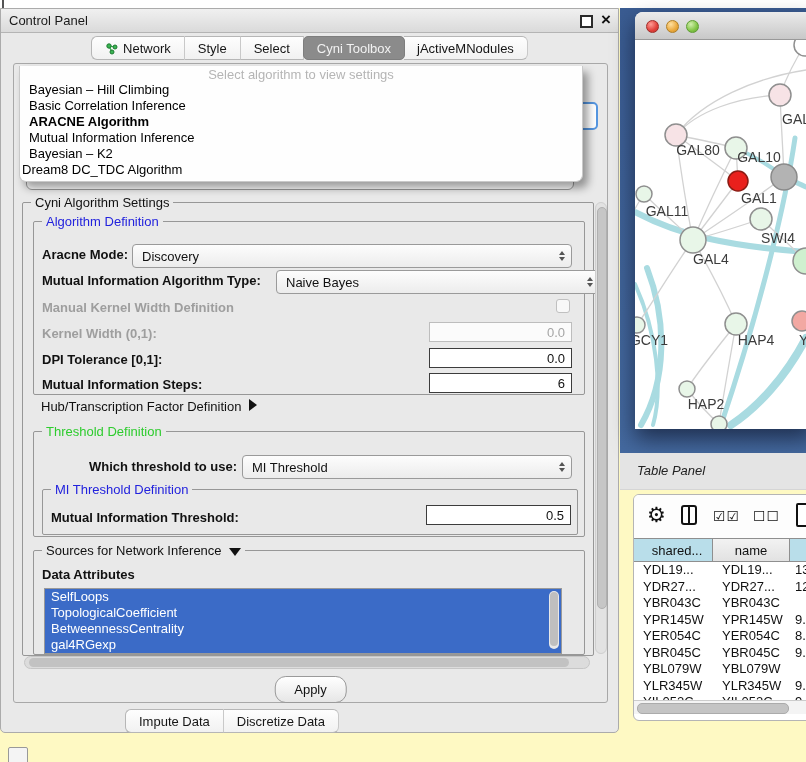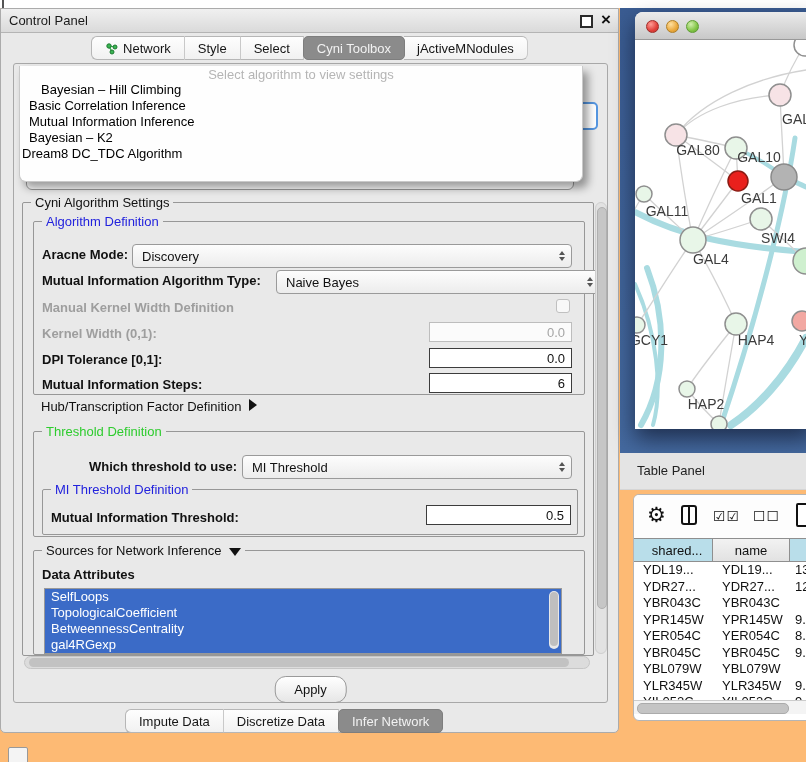--- a/index.html
+++ b/index.html
@@ -1,16 +1,16 @@
 <!DOCTYPE html>
 <html><head>
 <meta charset="utf-8">
 <style>
   html,body{margin:0;padding:0;background:#ececec;}
-  .canvas{position:relative;width:806px;height:762px;background:#fdba74;overflow:hidden;
+  .canvas{position:relative;width:806px;height:762px;background:#fef9c3;overflow:hidden;
           font-family:"Liberation Sans",sans-serif;color:#111;font-size:13px;}
   .abs{position:absolute;}
 
   
   .top-strip{left:0;top:0;width:806px;height:8px;background:#ffffff;}
   .top-tick{left:2px;top:0;width:2px;height:8px;background:#555;}
 
   
   .cpanel{left:0;top:8px;width:619px;height:725px;background:#e9e9e9;border:1px solid #ababab;
           border-radius:0 0 5px 5px;box-sizing:border-box;}
@@ -98,21 +98,21 @@
   .net-titlebar{left:0;top:0;width:100%;height:28px;background:linear-gradient(#ebebeb,#c8c8c8);
                 border-bottom:1px solid #999;border-radius:8px 0 0 0;box-sizing:border-box;}
   .light{position:absolute;top:8px;width:13px;height:13px;border-radius:50%;box-sizing:border-box;}
   .light.red{left:11px;background:radial-gradient(circle at 35% 30%,#ff9c95,#e0403a 60%,#c33631);border:1px solid #9f2c28;}
   .light.yellow{left:31px;background:radial-gradient(circle at 35% 30%,#ffe0a0,#eaa93d 60%,#cd8f2b);border:1px solid #b07f26;}
   .light.green{left:51px;background:radial-gradient(circle at 35% 30%,#d2efae,#82c546 60%,#64a336);border:1px solid #5e9d33;}
   .net-content{left:0;top:28px;width:100%;height:389px;overflow:hidden;}
   .net-content svg{position:absolute;left:0;top:0;}
 
   .tp-bar{left:620px;top:453px;width:186px;height:37px;background:#e4e4e4;border-bottom:1px solid #d5d5d5;box-sizing:border-box;}
-  .tp-title{left:17px;top:0;line-height:36px;font-size:13px;color:#222;}
+  .tp-title{left:17px;top:0;line-height:36px;font-size:13px;color:#222;font-style:italic;}
 
   .table-card{left:633px;top:494px;width:180px;height:227px;background:#fff;border:1px solid #b5b5b5;
               border-radius:6px;box-sizing:border-box;overflow:hidden;}
   .t-toolbar{left:0;top:0;width:100%;height:43px;background:#fdfdfd;}
   .gear-ic{left:13px;top:8px;font-family:"DejaVu Sans",sans-serif;font-size:21px;color:#111;}
   .split-ic{left:47px;top:10px;width:16px;height:20px;border:2px solid #111;border-radius:3px;box-sizing:border-box;}
   .split-ic i{position:absolute;left:50%;top:0;bottom:0;width:2px;margin-left:-1px;background:#111;}
   .checks-ic{left:79px;top:13px;font-family:"DejaVu Sans",sans-serif;font-size:14px;color:#111;letter-spacing:1px;}
   .unchecks-ic{left:119px;top:13px;font-family:"DejaVu Sans",sans-serif;font-size:14px;color:#111;letter-spacing:1px;}
   .doc-ic{left:162px;top:8px;width:16px;height:24px;border:2px solid #111;border-radius:2px;box-sizing:border-box;background:#fff;}
@@ -265,37 +265,35 @@
         </div>
 
       <button class="abs apply-btn">Apply</button>
     </div>
 
     <div class="abs" id="algo-dropdown" style="left:18px;top:57px;width:562px;height:115px;background:#fefefe;
          border:1px solid #c9c9c9;border-top:none;border-radius:0 0 7px 7px;z-index:10;
          box-shadow:5px 6px 9px rgba(0,0,0,.38);overflow:hidden;">
       <div style="text-align:center;color:#b5b5b5;font-size:13px;height:15px;line-height:15px;margin-top:1px;">Select algorithm to view settings</div>
       <div id="algo-items">
-          <div style="padding-left: 21px; font-size: 13px; height: 16px; line-height: 16px; color: rgb(0, 0, 0);">Bayesian – Hill Climbing</div>
+          <div style="padding-left: 9px; font-size: 13px; height: 16px; line-height: 16px; color: rgb(0, 0, 0);">Bayesian – Hill Climbing</div>
           <div style="padding-left: 9px; font-size: 13px; height: 16px; line-height: 16px; color: rgb(0, 0, 0);">Basic Correlation Inference</div>
+          <div style="padding-left: 9px; font-size: 13px; height: 16px; line-height: 16px; color: rgb(0, 0, 0); font-weight: bold;">ARACNE Algorithm</div>
           <div style="padding-left: 9px; font-size: 13px; height: 16px; line-height: 16px; color: rgb(0, 0, 0);">Mutual Information Inference</div>
           <div style="padding-left: 9px; font-size: 13px; height: 16px; line-height: 16px; color: rgb(0, 0, 0);">Bayesian – K2</div>
           <div style="padding-left: 2px; font-size: 13px; height: 16px; line-height: 16px; color: rgb(0, 0, 0);">Dream8 DC_TDC Algorithm</div>
         </div>
     </div>
 
     <div class="abs tabbar cp-bottombar" id="bottom-tabs">
         <div class="tab">
           <span>Impute Data</span>
         </div>
         <div class="tab">
           <span>Discretize Data</span>
-        </div>
-        <div class="tab selected">
-          <span>Infer Network</span>
         </div>
       </div>
   </div>
 
   <div class="abs mini-btn"></div>
 
   <div class="abs desktop">
     <div class="abs net-window">
       <div class="abs net-titlebar">
         <span class="light red"></span>

